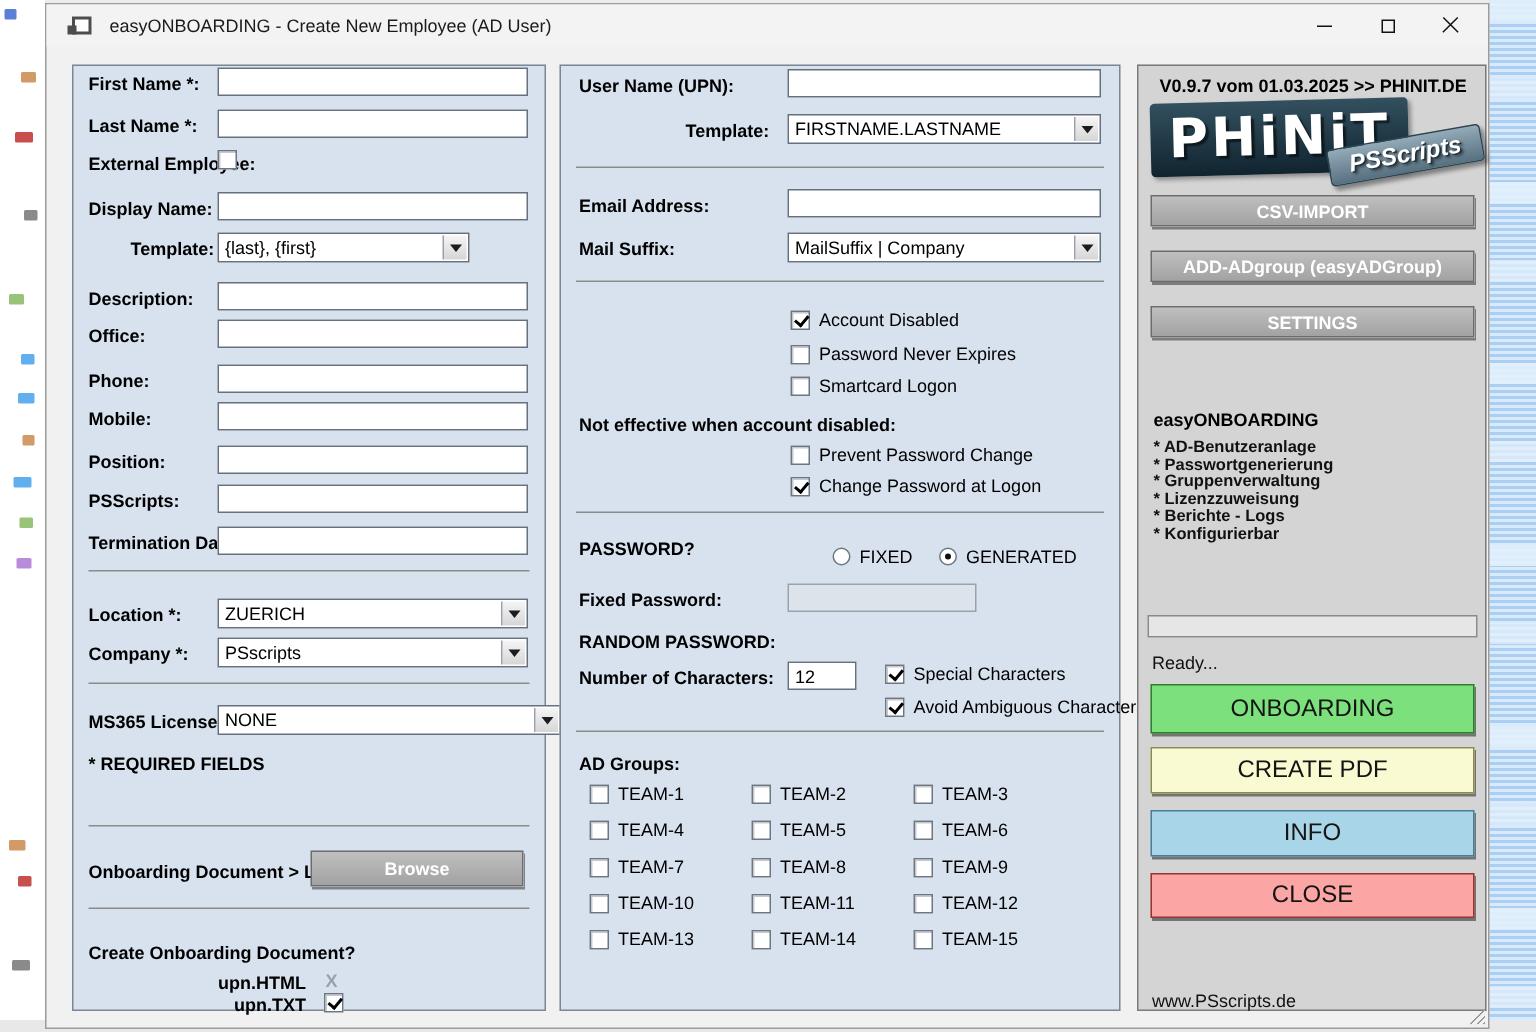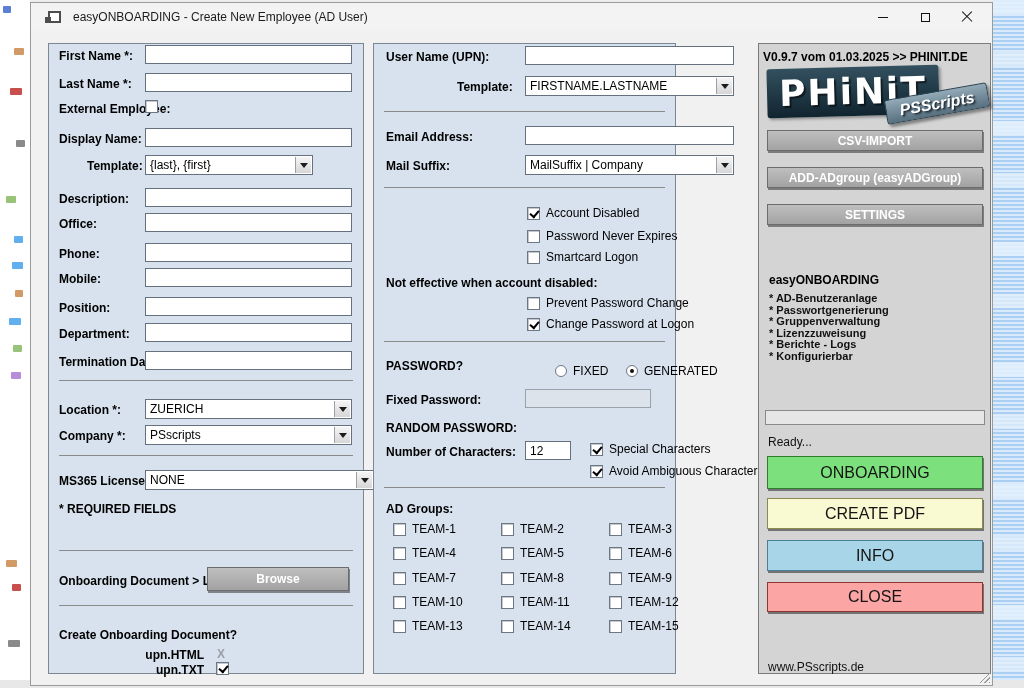--- a/index.html
+++ b/index.html
@@ -32,21 +32,21 @@
   .gl-close { position:relative; width:12px; height:12px; }
   .gl-close::before,.gl-close::after { content:""; position:absolute; left:-1px; top:5px; width:14px; height:1.4px; background:#111; }
   .gl-close::before { transform:rotate(45deg); } .gl-close::after { transform:rotate(-45deg); }
   .grip { position:absolute; right:2px; bottom:2px; width:13px; height:13px;
     background:repeating-linear-gradient(135deg, transparent 0 2px, #9b9b9b 2px 3px);
     clip-path:polygon(100% 0, 0 100%, 100% 100%); }
 
   
   .panel { position:absolute; top:40px; height:631px; background:#d8e2ee; border:1px solid #7d8794; }
   .panel-left  { left:17px;  width:316px; }
-  .panel-mid   { left:342px; width:303px; }
+  .panel-mid   { left:342px; width:374px; }
   .panel-right { left:727px; width:233px; background:#d4d4d4; border-color:#7b7b7b; }
 
   .lbl { position:absolute; font-size:12px; font-weight:bold; color:#000; white-space:nowrap; }
   .sep { position:absolute; left:10px; right:10px; height:1px; background:#8b8b8b; }
 
   .txt { position:absolute; height:19px; background:#fff; border:1px solid #66717f;
     font-family:"Liberation Sans",sans-serif; font-size:12px; padding:1px 4px; outline:none; }
   .txt:disabled,.txt.disabled { background:#dde3eb; border-color:#98a2ad; }
 
   .combo { position:absolute; height:20px; background:#fff; border:1px solid #66717f; }
@@ -63,21 +63,21 @@
     border-left:2px solid #000; border-bottom:2px solid #000; transform:rotate(-50deg); }
   .radio { width:12px; height:12px; border-radius:50%; background:#fff; border:1px solid #6d7683; flex:none; position:relative; }
   .radio.sel::after { content:""; position:absolute; left:3px; top:3px; width:4px; height:4px; border-radius:50%; background:#111; }
   .xmark { position:absolute; font-size:12px; font-weight:bold; color:#9aa0a8; }
 
   .gbtn { position:absolute; background:linear-gradient(#bfbfbf,#a2a2a2); border:1px solid #6c6c6c;
     box-shadow:1px 2px 0 rgba(35,35,35,0.5); color:#fff; font-weight:bold; font-size:12px;
     display:flex; align-items:center; justify-content:center; cursor:default; }
 
   
-  .version { position:absolute; left:4px; top:6px; font-size:12px; font-weight:bold; }
+  .version { position:absolute; left:14px; top:6px; font-size:12px; font-weight:bold; }
   .logo-block { position:absolute; left:8px; top:23px; width:172px; height:49px;
     background:linear-gradient(#33505f,#10242f); border-radius:3px; transform:rotate(-1.5deg);
     display:flex; align-items:center; justify-content:center; color:#fff; font-weight:bold;
     font-size:36px; letter-spacing:2px; font-family:"DejaVu Sans",sans-serif;
     text-shadow:2px 2px 1px rgba(0,0,0,0.55); box-shadow:2px 2px 3px rgba(0,0,0,0.35); }
   .logo-badge { position:absolute; left:126px; top:47px; width:104px; height:25px; transform:rotate(-10deg);
     background:linear-gradient(#93aab8,#57707f); border:1px solid #2d4452; border-radius:3px;
     display:flex; align-items:center; justify-content:center; color:#fff; font-weight:bold; font-style:italic;
     font-size:16px; text-shadow:1px 1px 0 #22333d, 2px 2px 2px rgba(0,0,0,0.5);
     box-shadow:2px 3px 3px rgba(0,0,0,0.4); }
@@ -153,21 +153,21 @@
     <span class="lbl" style="left:10px;top:148px">Description:</span>
     <input class="txt" style="left: 96px; top: 144px; width: 207px;">
     <span class="lbl" style="left:10px;top:173px">Office:</span>
     <input class="txt" style="left: 96px; top: 169px; width: 207px;">
     <span class="lbl" style="left:10px;top:203px">Phone:</span>
     <input class="txt" style="left: 96px; top: 199px; width: 207px;">
     <span class="lbl" style="left:10px;top:228px">Mobile:</span>
     <input class="txt" style="left: 96px; top: 224px; width: 207px;">
     <span class="lbl" style="left:10px;top:257px">Position:</span>
     <input class="txt" style="left: 96px; top: 253px; width: 207px;">
-    <span class="lbl" style="left:10px;top:283px">Department:</span>
+    <span class="lbl" style="left:10px;top:283px">PSScripts:</span>
     <input class="txt" style="left: 96px; top: 279px; width: 207px;">
     <span class="lbl" style="left:10px;top:311px">Termination Date:</span>
     <input class="txt" style="left: 96px; top: 307px; width: 207px;">
 
     <div class="sep" style="top:336px"></div>
 
     <span class="lbl" style="left:10px;top:359px">Location *:</span>
     <div class="combo" style="left:96px;top:355px;width:207px">
       <span class="combo-text">ZUERICH</span>
       <span class="combo-btn">

